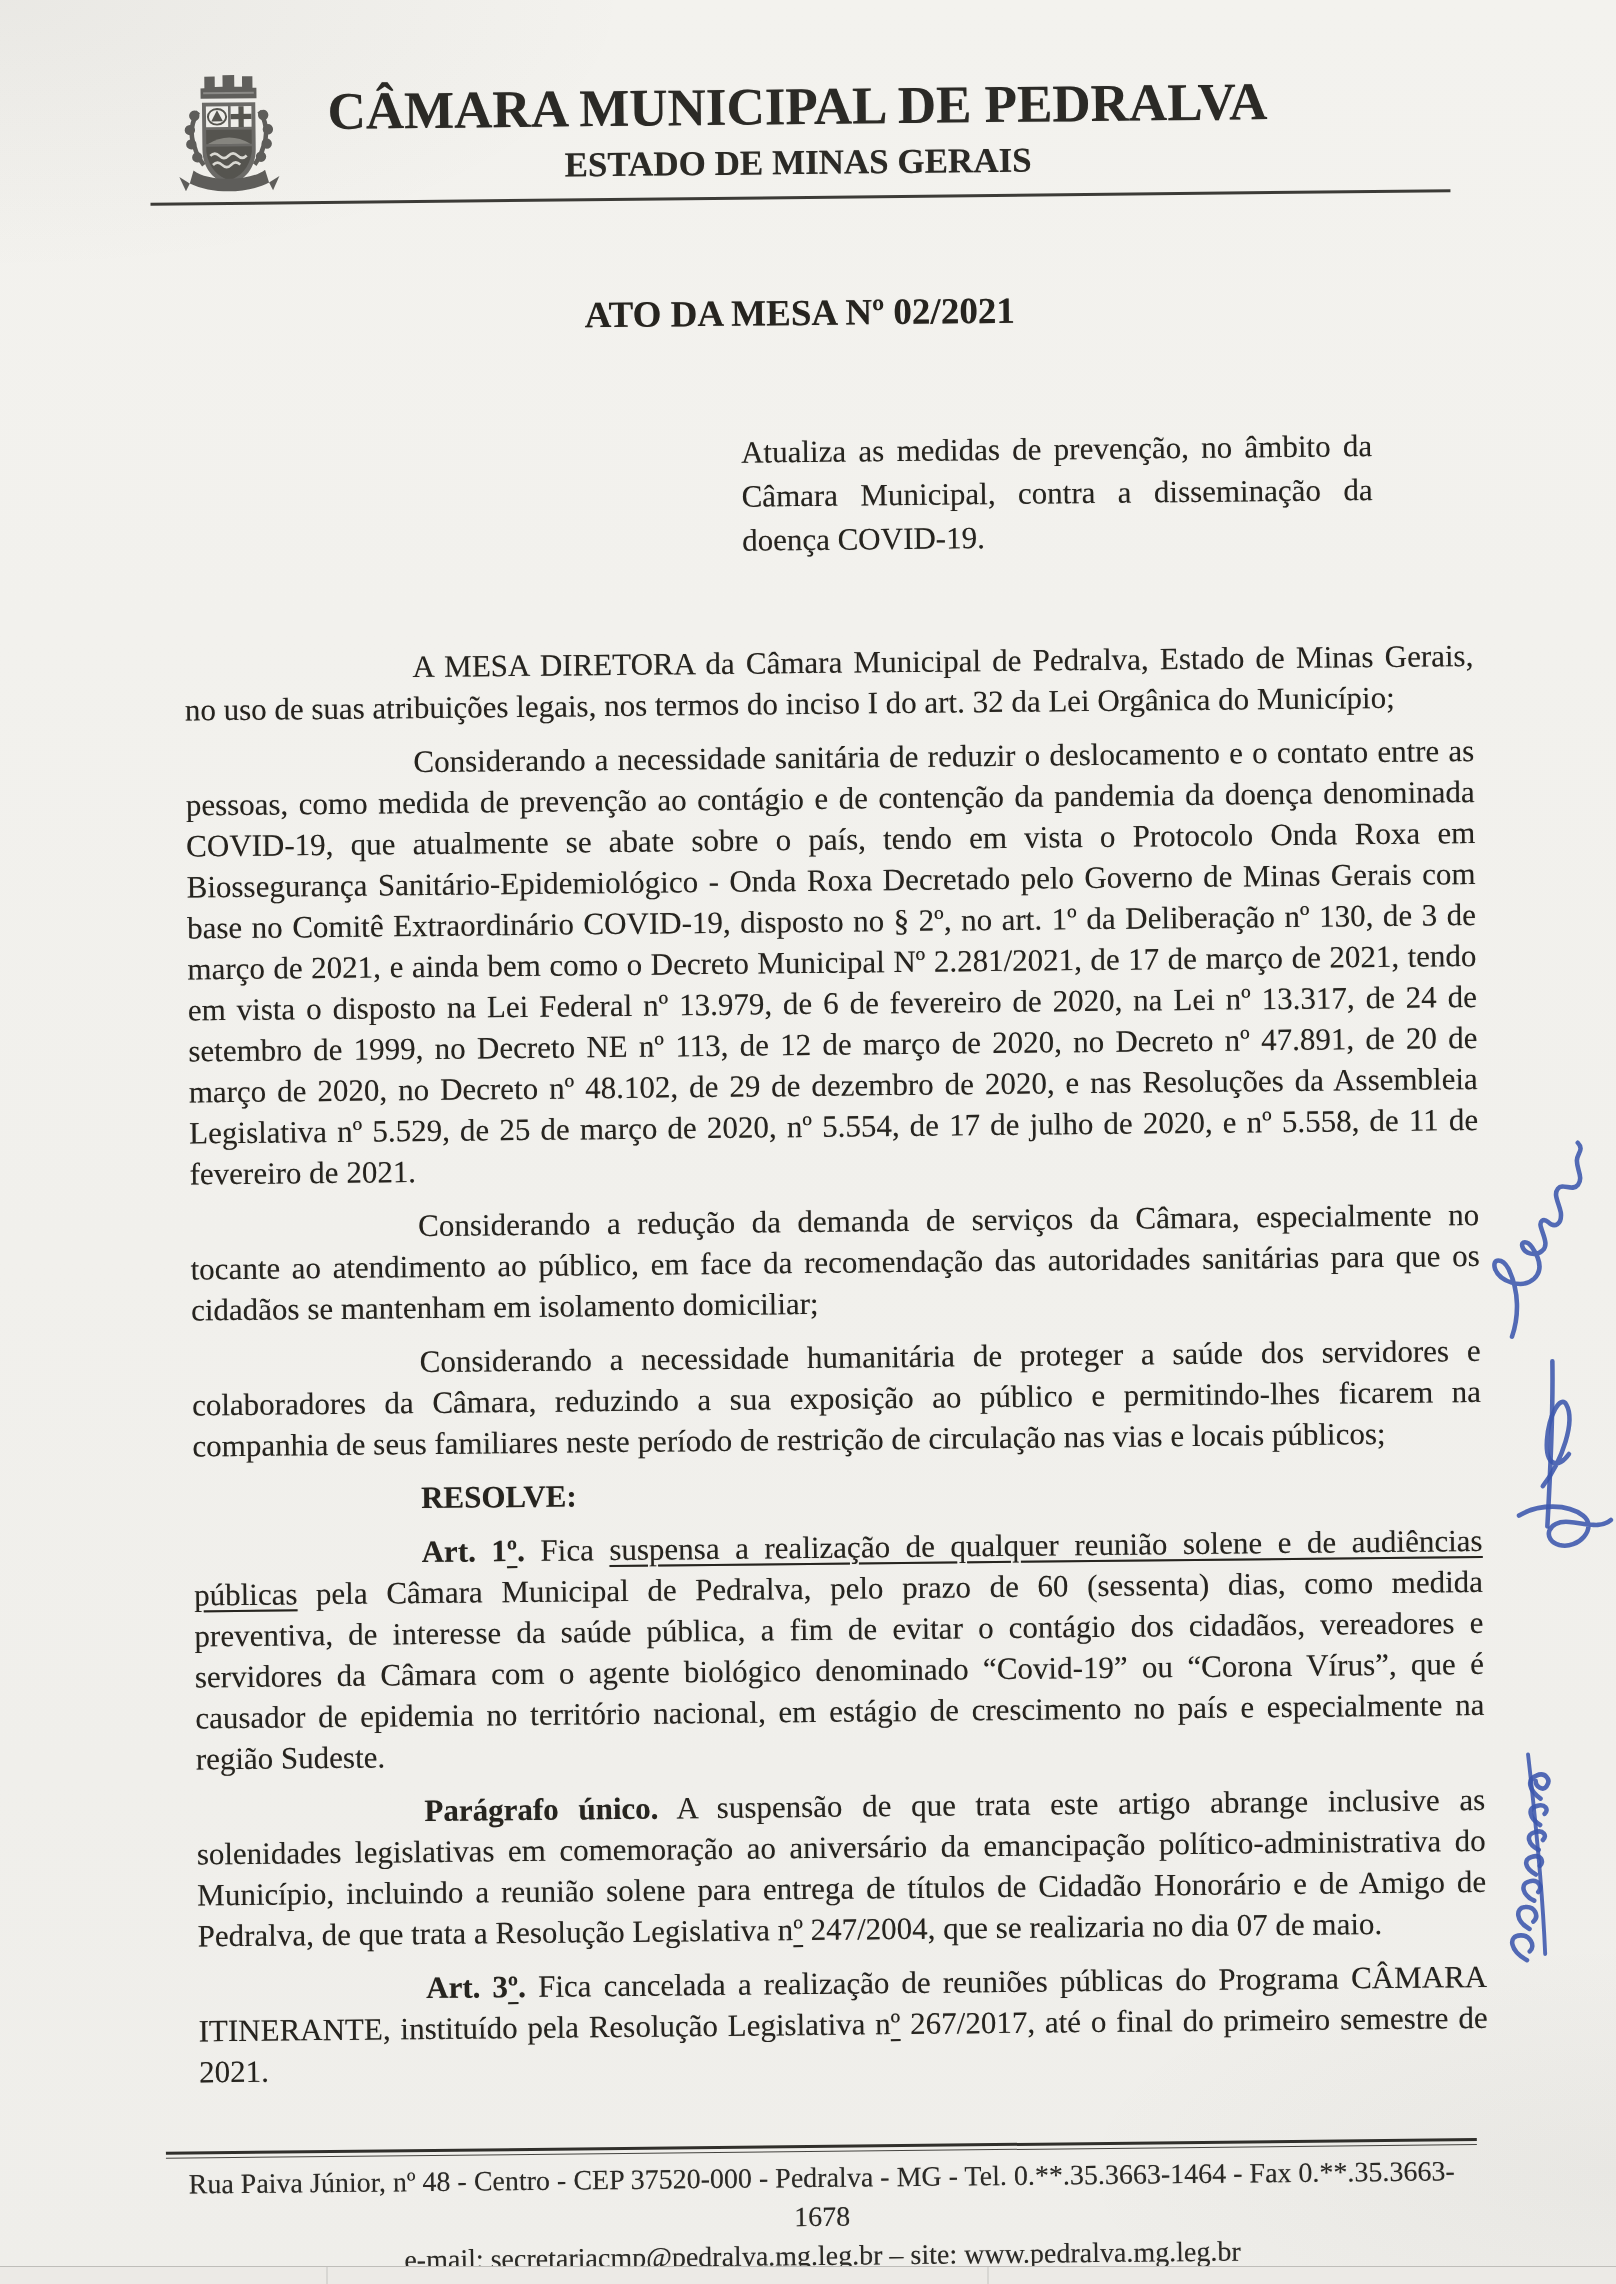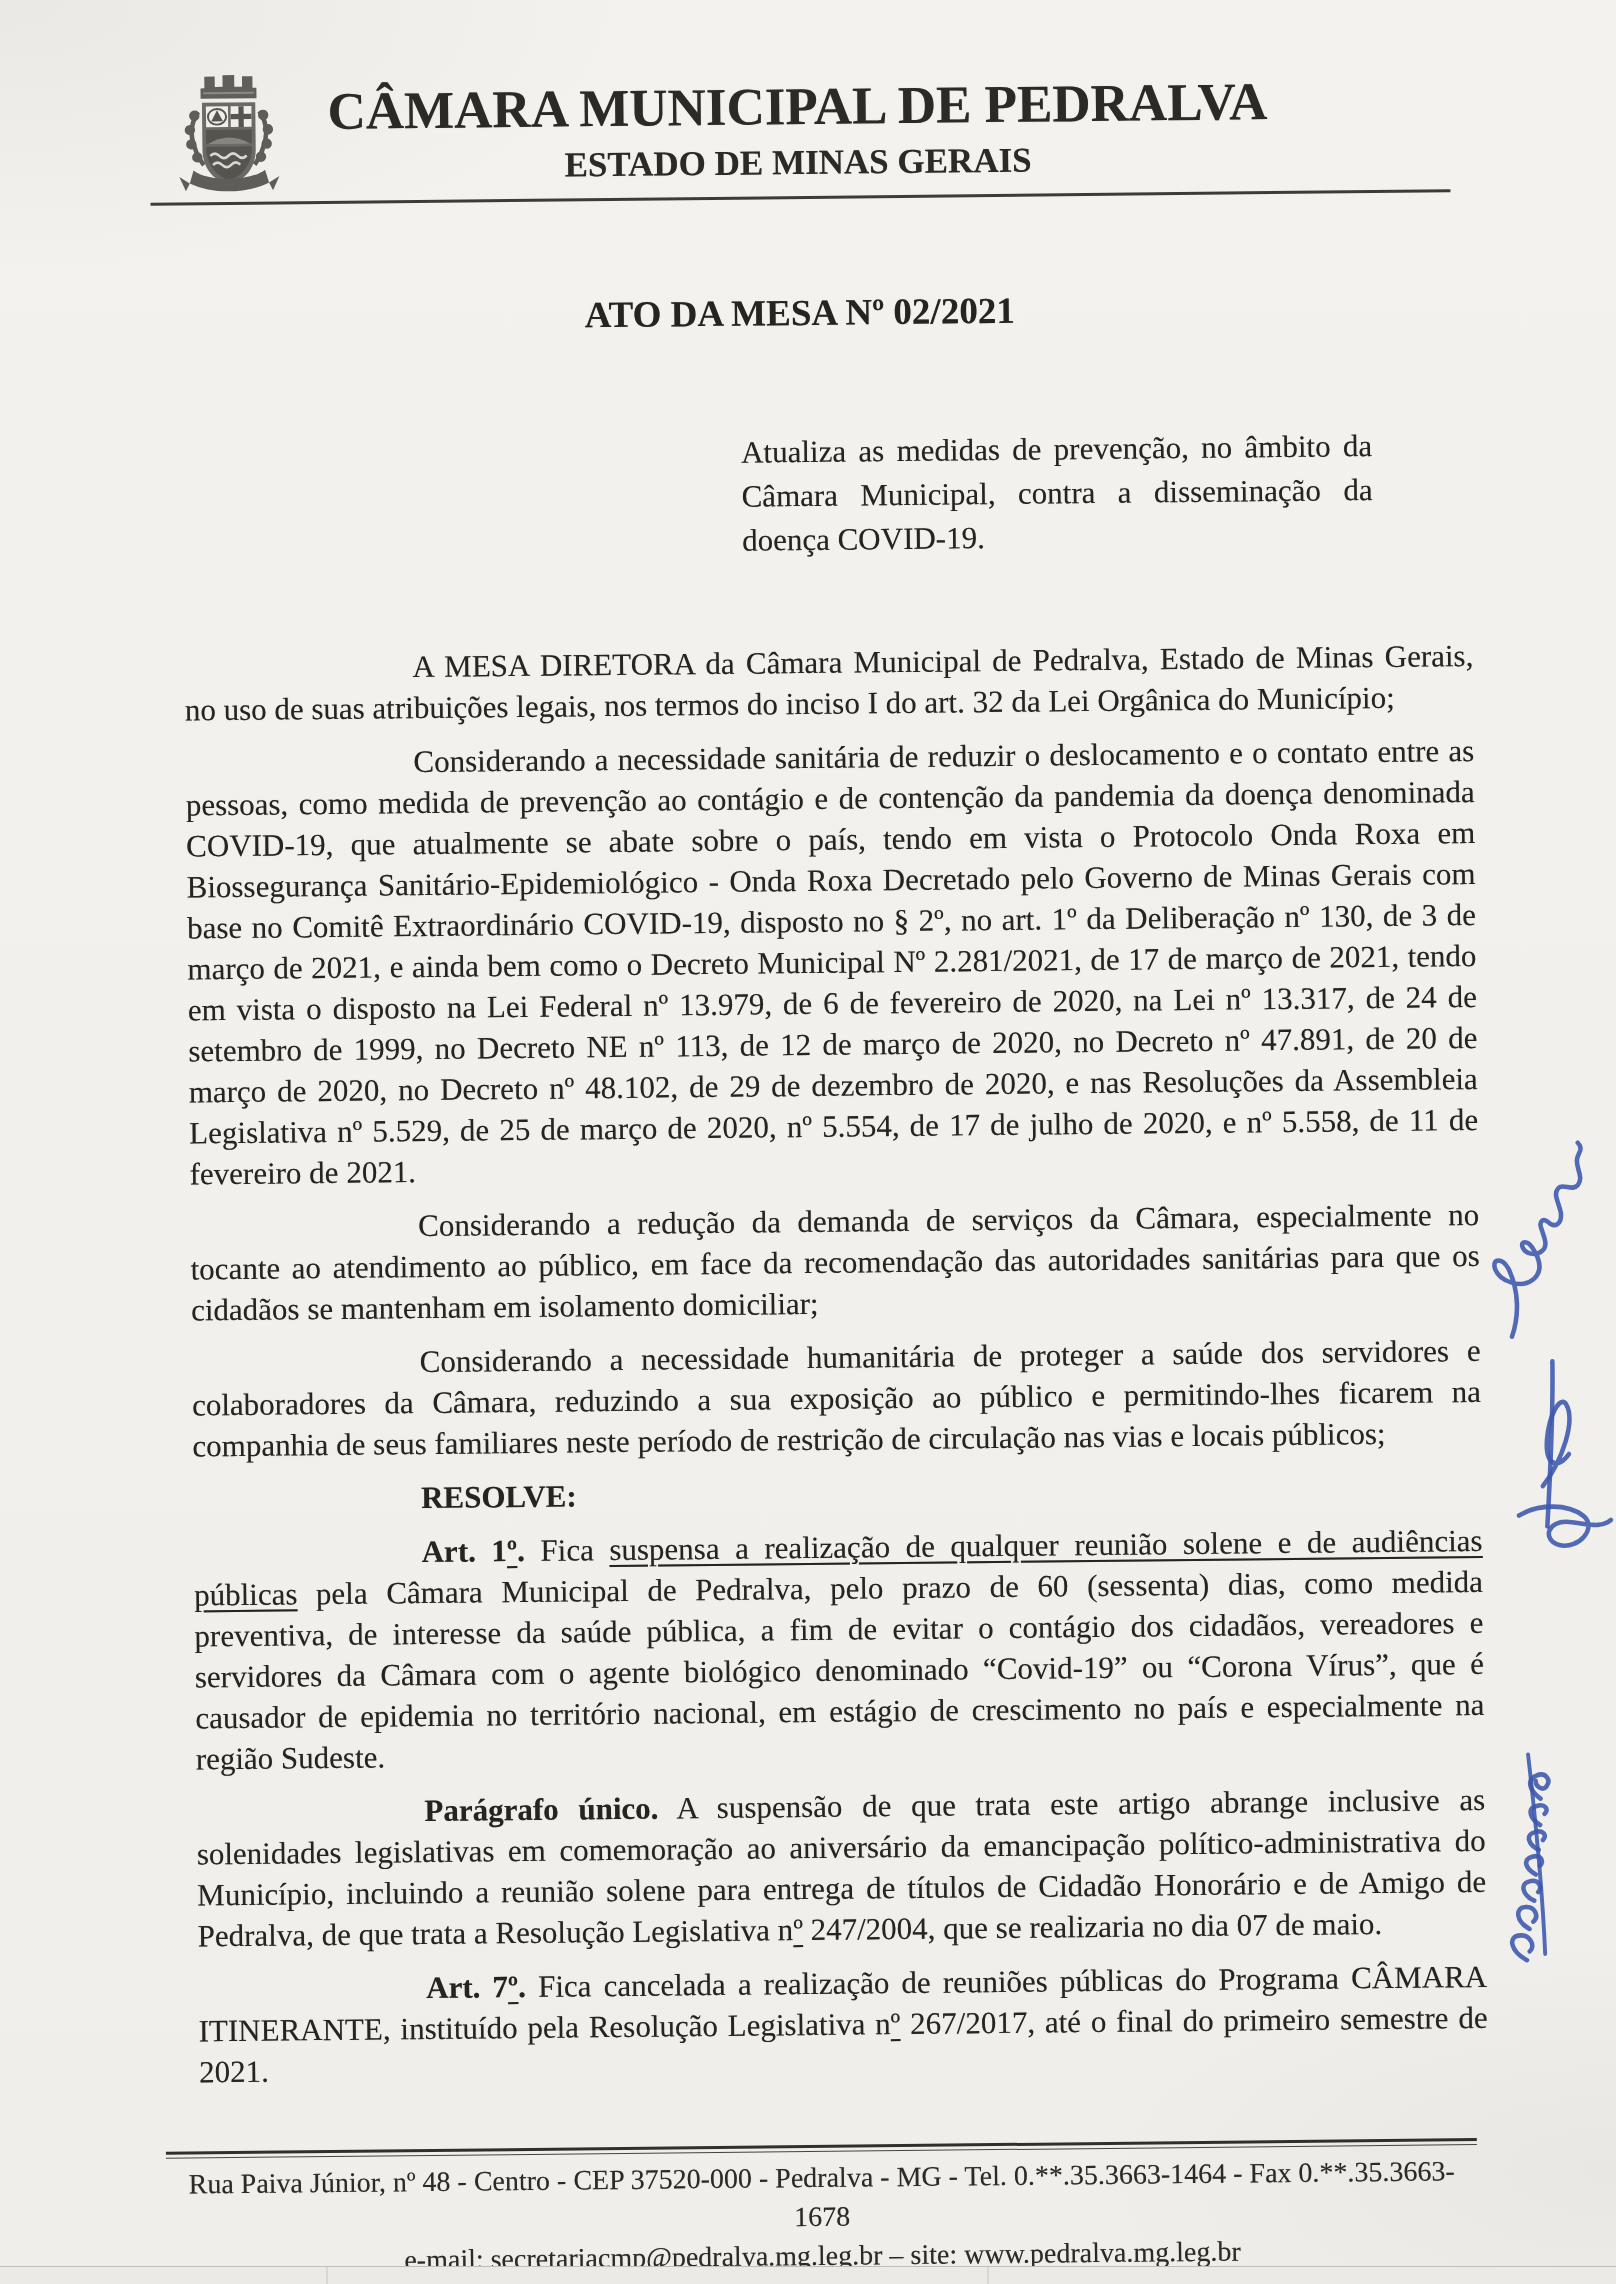--- a/index.html
+++ b/index.html
@@ -102,21 +102,21 @@
     <div class="epigraph soft">Atualiza as medidas de prevenção, no âmbito da Câmara Municipal, contra a disseminação da doença COVID-19.</div>
 
     <div class="doc-body soft">
         <p><span>A MESA DIRETORA da Câmara Municipal de Pedralva, Estado de Minas Gerais, no uso de suas atribuições legais, nos termos do inciso I do art. 32 da Lei Orgânica do Município;</span></p>
         <p><span>Considerando a necessidade sanitária de reduzir o deslocamento e o contato entre as pessoas, como medida de prevenção ao contágio e de contenção da pandemia da doença denominada COVID-19, que atualmente se abate sobre o país, tendo em vista o Protocolo Onda Roxa em Biossegurança Sanitário-Epidemiológico - Onda Roxa Decretado pelo Governo de Minas Gerais com base no Comitê Extraordinário COVID-19, disposto no § 2º, no art. 1º da Deliberação nº 130, de 3 de março de 2021, e ainda bem como o Decreto Municipal Nº 2.281/2021, de 17 de março de 2021, tendo em vista o disposto na Lei Federal nº 13.979, de 6 de fevereiro de 2020, na Lei nº 13.317, de 24 de setembro de 1999, no Decreto NE nº 113, de 12 de março de 2020, no Decreto nº 47.891, de 20 de março de 2020, no Decreto nº 48.102, de 29 de dezembro de 2020, e nas Resoluções da Assembleia Legislativa nº 5.529, de 25 de março de 2020, nº 5.554, de 17 de julho de 2020, e nº 5.558, de 11 de fevereiro de 2021.</span></p>
         <p><span>Considerando a redução da demanda de serviços da Câmara, especialmente no tocante ao atendimento ao público, em face da recomendação das autoridades sanitárias para que os cidadãos se mantenham em isolamento domiciliar;</span></p>
         <p><span>Considerando a necessidade humanitária de proteger a saúde dos servidores e colaboradores da Câmara, reduzindo a sua exposição ao público e permitindo-lhes ficarem na companhia de seus familiares neste período de restrição de circulação nas vias e locais públicos;</span></p>
         <p><span class="b">RESOLVE:</span></p>
         <p><span class="b">Art. 1</span><span class="b u">º</span><span class="b">.</span><span> Fica </span><span class="u">suspensa a realização de qualquer reunião solene e de audiências públicas</span><span> pela Câmara Municipal de Pedralva, pelo prazo de 60 (sessenta) dias, como medida preventiva, de interesse da saúde pública, a fim de evitar o contágio dos cidadãos, vereadores e servidores da Câmara com o agente biológico denominado “Covid-19” ou “Corona Vírus”, que é causador de epidemia no território nacional, em estágio de crescimento no país e especialmente na região Sudeste.</span></p>
         <p><span class="b">Parágrafo único.</span><span> A suspensão de que trata este artigo abrange inclusive as solenidades legislativas em comemoração ao aniversário da emancipação político-administrativa do Município, incluindo a reunião solene para entrega de títulos de Cidadão Honorário e de Amigo de Pedralva, de que trata a Resolução Legislativa n</span><span class="u">º</span><span> 247/2004, que se realizaria no dia 07 de maio.</span></p>
-        <p><span class="b">Art. 7</span><span class="b u">º</span><span class="b">.</span><span> Fica cancelada a realização de reuniões públicas do Programa CÂMARA ITINERANTE, instituído pela Resolução Legislativa n</span><span class="u">º</span><span> 267/2017, até o final do primeiro semestre de 2021.</span></p>
+        <p><span class="b">Art. 3</span><span class="b u">º</span><span class="b">.</span><span> Fica cancelada a realização de reuniões públicas do Programa CÂMARA ITINERANTE, instituído pela Resolução Legislativa n</span><span class="u">º</span><span> 267/2017, até o final do primeiro semestre de 2021.</span></p>
       </div>
 
     <div class="sig sig1">
       <svg viewBox="0 0 320 110" width="209" height="72">
         <path stroke-width="7" d="M8,104 C40,98 74,80 96,48 C106,32 98,18 86,30 C72,46 78,82 102,90 C122,96 134,80 142,64 C148,52 142,44 136,50 C128,58 132,76 146,80 C158,84 166,70 176,60 C182,54 190,56 188,66 C184,80 196,86 210,76 C222,66 228,52 240,54 C252,56 246,76 260,78 C274,80 280,64 292,58 C302,53 312,60 316,46"></path>
       </svg>
     </div>
     <div class="sig sig2">
       <svg viewBox="0 0 170 310" width="111" height="202">
         <path stroke-width="7" d="M88,6 C84,70 72,170 60,258"></path>

